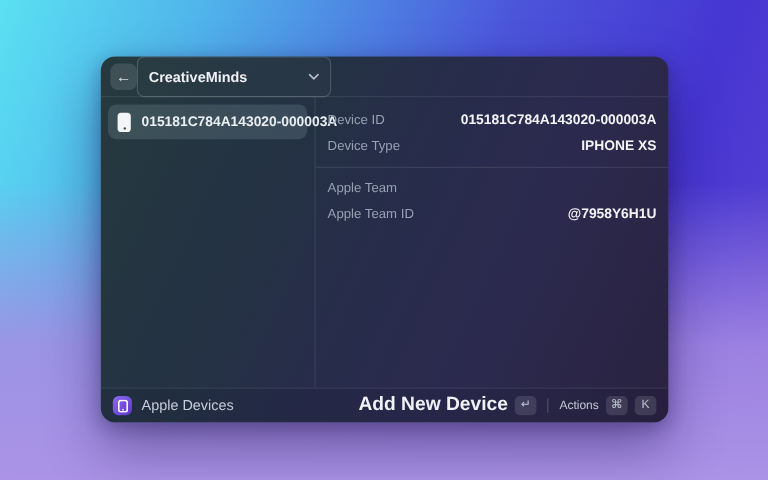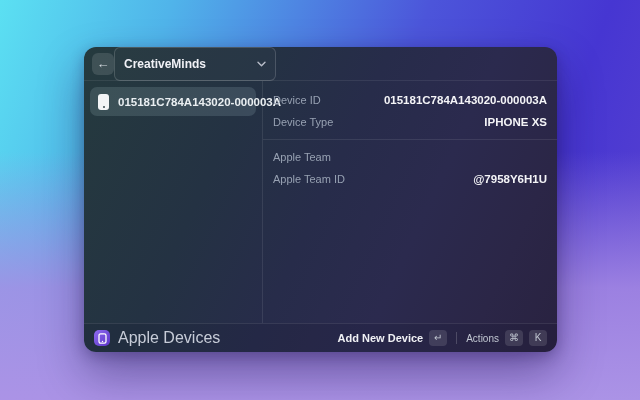--- a/index.html
+++ b/index.html
@@ -149,25 +149,25 @@
   }
   .app-icon {
     width: 16px; height: 16px;
     border-radius: 5px;
     background: linear-gradient(135deg, #8e6bf0 0%, #5c35c8 100%);
     display: flex;
     align-items: center;
     justify-content: center;
     flex: 0 0 16px;
   }
-  .app-name { color: #c7ccd8; font-size: 16px; margin-left: 8px; }
+  .app-name { color: #c7ccd8; font-size: 12px; margin-left: 8px; }
   .spacer { flex: 1; }
   .primary-action {
     color: #f0f1f5;
-    font-size: 11px;
+    font-size: 16px;
     font-weight: bold;
     cursor: pointer;
   }
   .keycap {
     min-width: 18px; height: 16px;
     padding: 0 3px;
     border-radius: 4px;
     background: rgba(255,255,255,0.12);
     color: #bfc4cf;
     font-size: 10px;

